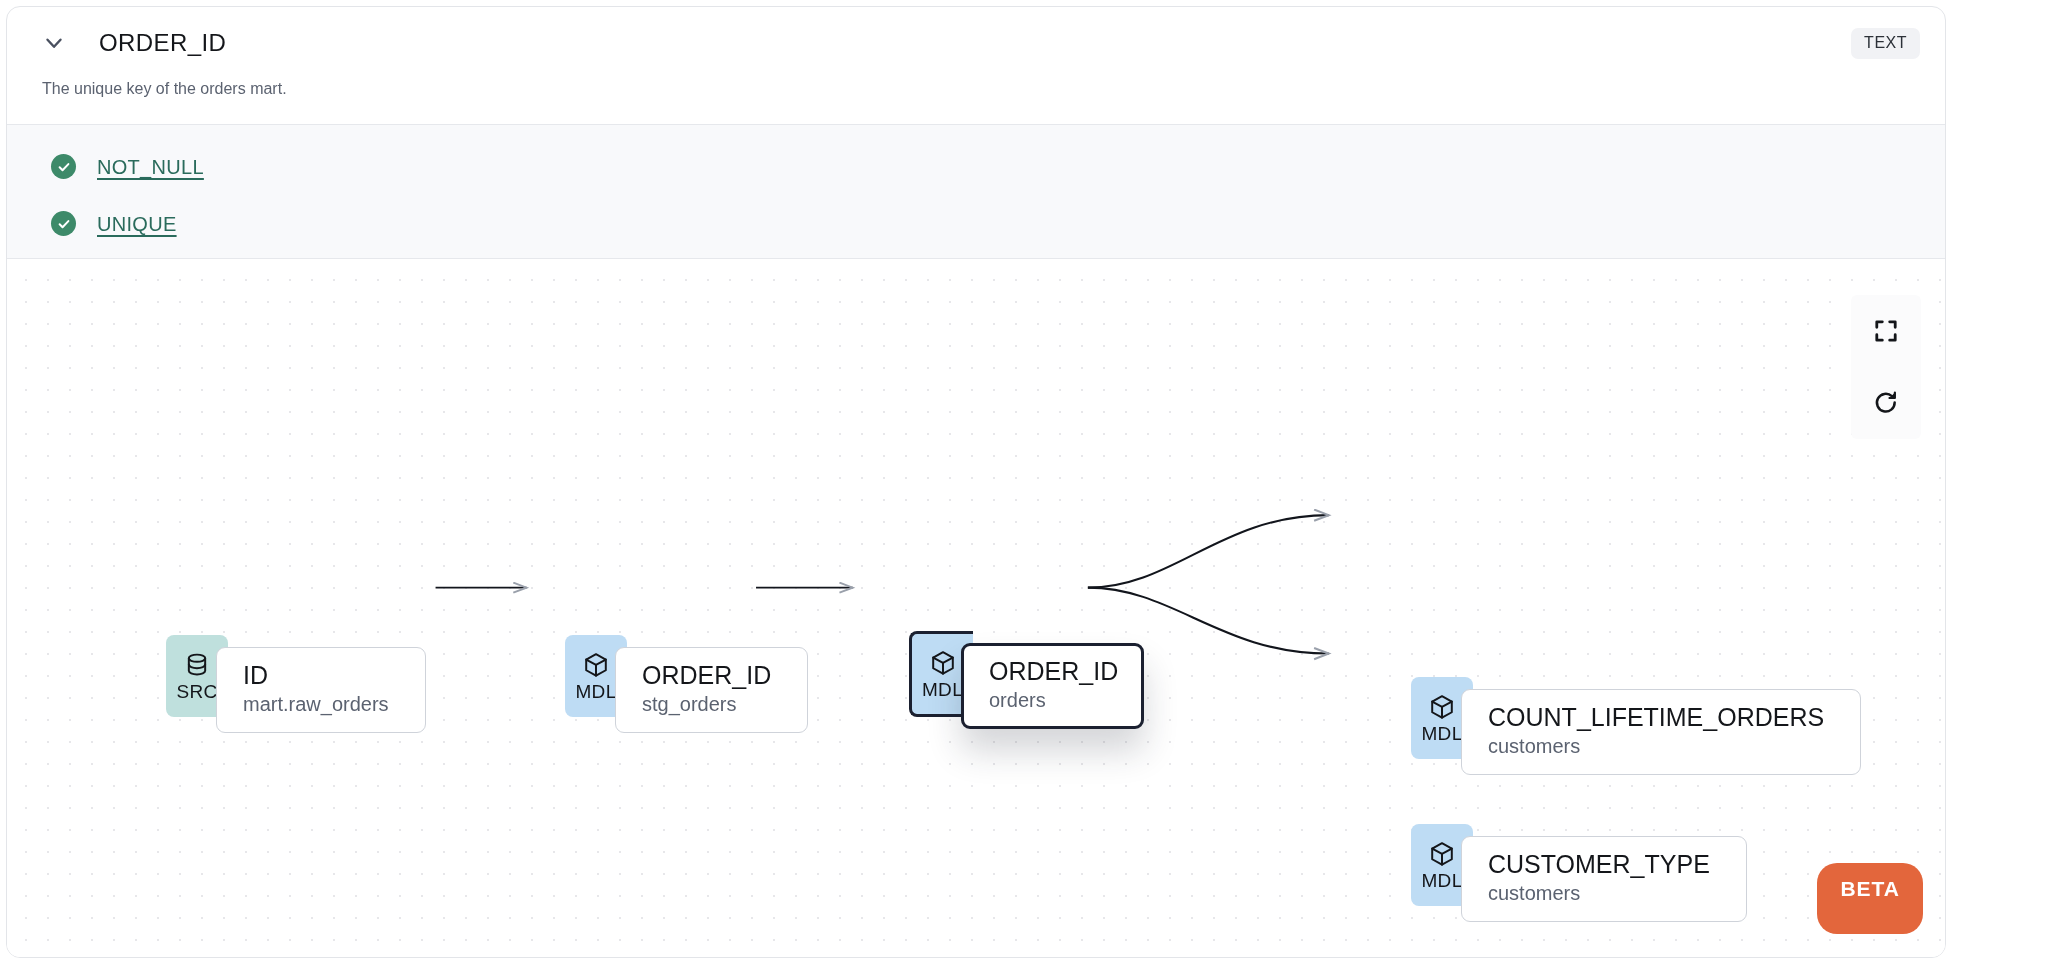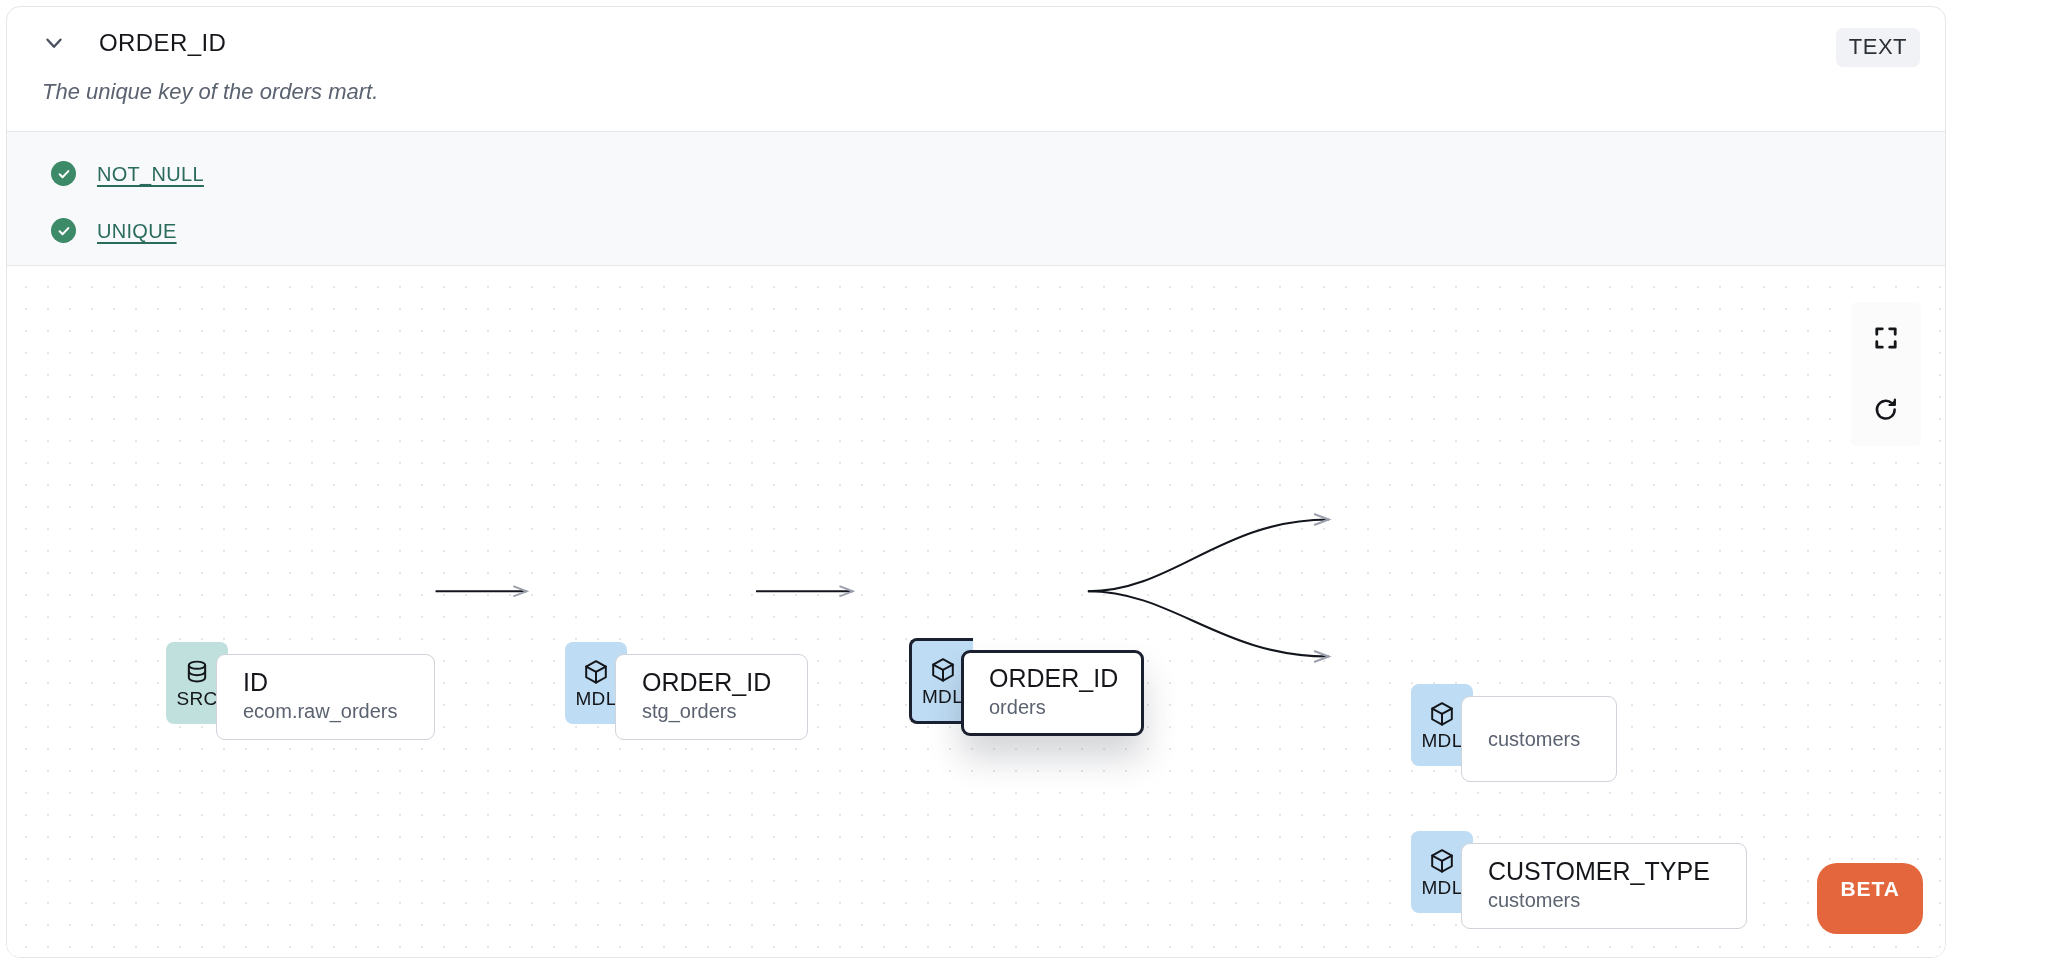--- a/index.html
+++ b/index.html
@@ -52,35 +52,34 @@
     color: #14161a;
     font-weight: 400;
     white-space: nowrap;
   }
   .type-badge {
     position: absolute;
     right: 25px;
     top: 21px;
     background: #f1f2f5;
     color: #2c3138;
-    font-size: 22px;
+    font-size: 16px;
     letter-spacing: 0.5px;
     padding: 6px 13px 7px;
     border-radius: 7px;
     white-space: nowrap;
   }
 
   
   .description {
     flex: 0 0 auto;
     padding: 0 32px 26px 35px;
-    font-size: 22px;
+    font-size: 16px;
     color: #5b6270;
     line-height: 1.2;
-    font-style: italic;
   }
 
   
   .tests {
     flex: 0 0 auto;
     background: #f8f9fb;
     border-top: 1px solid #e6e8ec;
     border-bottom: 1px solid #e6e8ec;
     padding: 20px 0 22px 44px;
   }
@@ -301,21 +300,21 @@
       <div class="node-badge src">
         <svg width="28" height="28" viewBox="0 0 24 24" fill="none" stroke="#14161a" stroke-width="1.7" stroke-linecap="round" stroke-linejoin="round">
           <ellipse cx="12" cy="6.2" rx="7" ry="3.1"></ellipse>
           <path d="M5 6.2 v5.4 c0 1.7 3.1 3.1 7 3.1 s7-1.4 7-3.1 V6.2"></path>
           <path d="M5 11.6 v5.4 c0 1.7 3.1 3.1 7 3.1 s7-1.4 7-3.1 v-5.4"></path>
         </svg>
         <span class="badge-text">SRC</span>
       </div>
       <div class="node-body">
         <div class="node-name">ID</div>
-        <div class="node-sub">ecom.raw_orders</div>
+        <div class="node-sub">mart.raw_orders</div>
       </div>
     </div>
 
     <div class="node" style="left:558px; top:376px;">
       <div class="node-badge mdl">
         <svg width="28" height="28" viewBox="0 0 24 24" fill="none" stroke="#14161a" stroke-width="1.7" stroke-linecap="round" stroke-linejoin="round">
           <path d="M12 2.7 L20.4 7.3 L12 11.9 L3.6 7.3 Z"></path>
           <path d="M3.6 7.3 V16.5 L12 21.1 V11.9"></path>
           <path d="M20.4 7.3 V16.5 L12 21.1"></path>
         </svg>
@@ -345,20 +344,21 @@
     <div class="node" style="left:1404px; top:418px;">
       <div class="node-badge mdl">
         <svg width="28" height="28" viewBox="0 0 24 24" fill="none" stroke="#14161a" stroke-width="1.7" stroke-linecap="round" stroke-linejoin="round">
           <path d="M12 2.7 L20.4 7.3 L12 11.9 L3.6 7.3 Z"></path>
           <path d="M3.6 7.3 V16.5 L12 21.1 V11.9"></path>
           <path d="M20.4 7.3 V16.5 L12 21.1"></path>
         </svg>
         <span class="badge-text">MDL</span>
       </div>
       <div class="node-body">
+        <div class="node-name">COUNT_LIFETIME_ORDERS</div>
         <div class="node-sub">customers</div>
       </div>
     </div>
 
     <div class="node" style="left:1404px; top:565px;">
       <div class="node-badge mdl">
         <svg width="28" height="28" viewBox="0 0 24 24" fill="none" stroke="#14161a" stroke-width="1.7" stroke-linecap="round" stroke-linejoin="round">
           <path d="M12 2.7 L20.4 7.3 L12 11.9 L3.6 7.3 Z"></path>
           <path d="M3.6 7.3 V16.5 L12 21.1 V11.9"></path>
           <path d="M20.4 7.3 V16.5 L12 21.1"></path>

